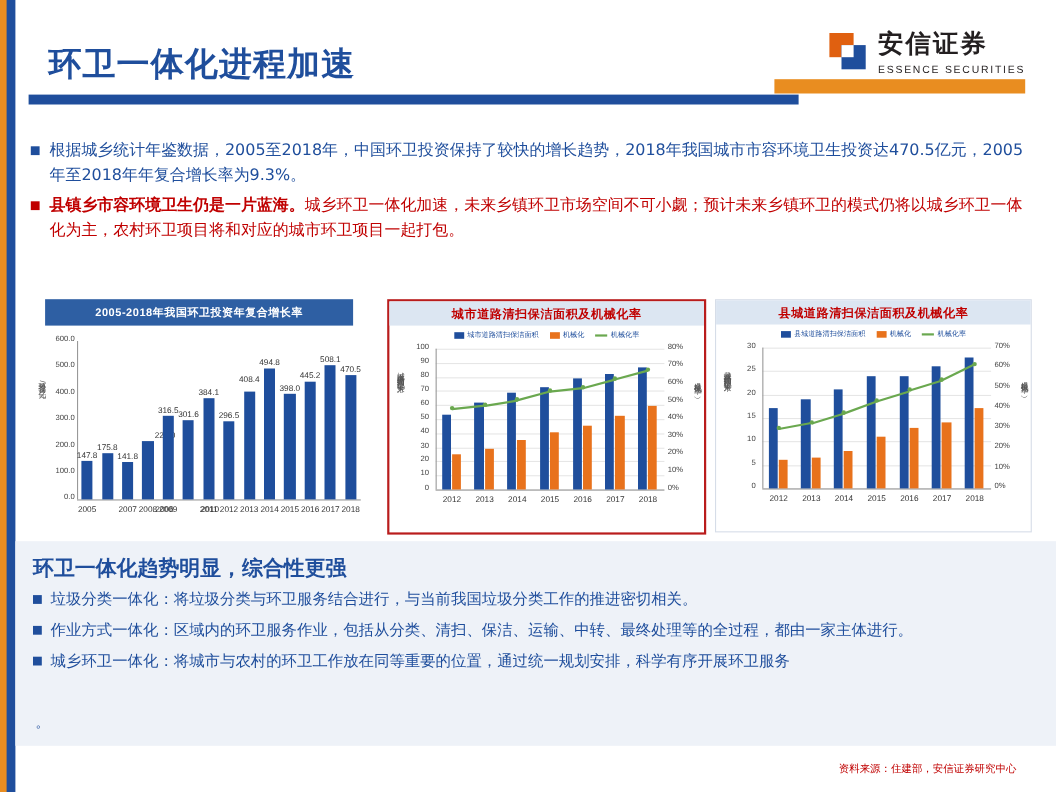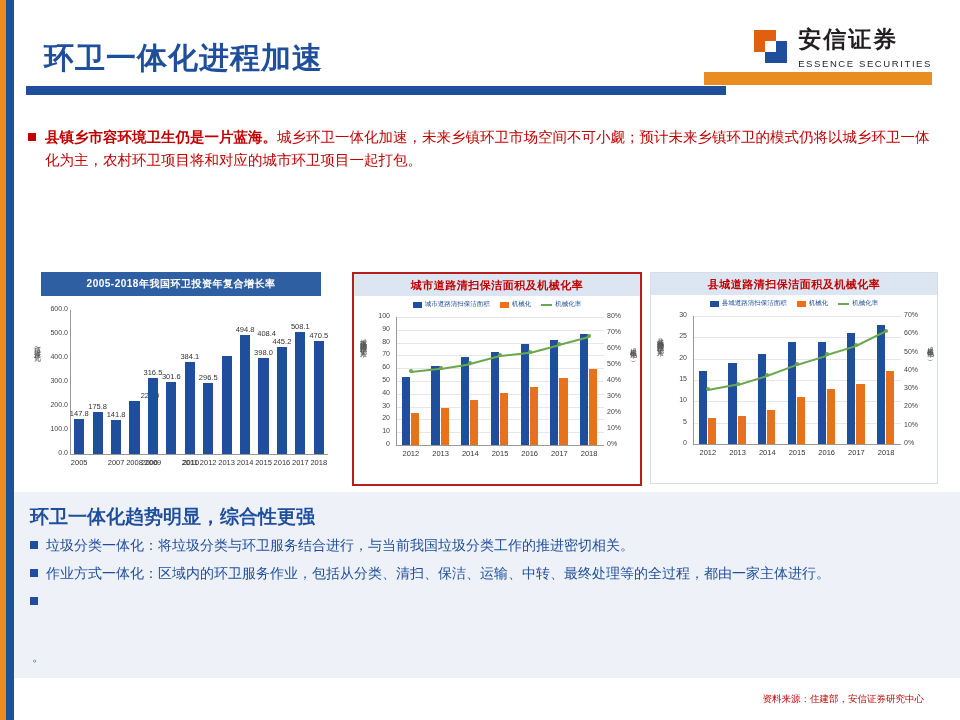--- a/index.html
+++ b/index.html
@@ -107,20 +107,24 @@
       <div class="cut"></div>
   </div>
   <div>
     <div class="logo-txt-cn">安信证券</div>
     <div class="logo-txt-en">ESSENCE SECURITIES</div>
   </div>
 </div>
 <div class="logo-bar"></div>
 
 <div class="bullets">
+  <div class="b-row">
+    <div class="b-sq blue"></div>
+    <div class="b-txt">根据城乡统计年鉴数据，2005至2018年，中国环卫投资保持了较快的增长趋势，2018年我国城市市容环境卫生投资达470.5亿元，2005年至2018年年复合增长率为9.3%。</div>
+  </div>
   <div class="b-row">
     <div class="b-sq red"></div>
     <div class="b-txt red">
       <span class="em">县镇乡市容环境卫生仍是一片蓝海。</span><span>城乡环卫一体化加速，未来乡镇环卫市场空间不可小觑；预计未来乡镇环卫的模式仍将以城乡环卫一体化为主，农村环卫项目将和对应的城市环卫项目一起打包。</span>
     </div>
   </div>
 </div>
 
 <div class="panel p1">
   <div class="panel-hdr">2005-2018年我国环卫投资年复合增长率</div>
@@ -153,21 +157,21 @@
       <div class="bar" style="left:140.2892857142857px;top:85.616px;width:10.135714285714286px;height:72.384px;background:#1f4e9c;"></div>
       <div class="bar-lbl" style="left:134.2892857142857px;top:75.616px;width:22.135714285714286px;">301.6</div>
       <div class="xtick" style="left:153px;top:162px;width:20.135714285714286px;text-align:right;">2010</div>
       <div class="bar" style="left:158.71785714285713px;top:65.816px;width:10.135714285714286px;height:92.184px;background:#1f4e9c;"></div>
       <div class="bar-lbl" style="left:152.71785714285713px;top:55.816px;width:22.135714285714286px;">384.1</div>
       <div class="xtick" style="left:153.71785714285713px;top:162px;width:20.135714285714286px;">2011</div>
       <div class="bar" style="left:177.14642857142857px;top:86.84px;width:10.135714285714286px;height:71.16px;background:#1f4e9c;"></div>
       <div class="bar-lbl" style="left:171.14642857142857px;top:76.84px;width:22.135714285714286px;">296.5</div>
       <div class="xtick" style="left:172.14642857142857px;top:162px;width:20.135714285714286px;">2012</div>
       <div class="bar" style="left:195.575px;top:59.98400000000001px;width:10.135714285714286px;height:98.01599999999999px;background:#1f4e9c;"></div>
-      <div class="bar-lbl" style="left:189.575px;top:33px;width:22.135714285714286px;margin-left:40px;">408.4</div>
+      <div class="bar-lbl" style="left:189.575px;top:44px;width:22.135714285714286px;">408.4</div>
       <div class="xtick" style="left:190.575px;top:162px;width:20.135714285714286px;">2013</div>
       <div class="bar" style="left:214.0035714285714px;top:39.248000000000005px;width:10.135714285714286px;height:118.752px;background:#1f4e9c;"></div>
       <div class="bar-lbl" style="left:208.0035714285714px;top:29.248000000000005px;width:22.135714285714286px;">494.8</div>
       <div class="xtick" style="left:209.0035714285714px;top:162px;width:20.135714285714286px;">2014</div>
       <div class="bar" style="left:232.43214285714285px;top:62.480000000000004px;width:10.135714285714286px;height:95.52px;background:#1f4e9c;"></div>
       <div class="bar-lbl" style="left:226.43214285714285px;top:52.480000000000004px;width:22.135714285714286px;">398.0</div>
       <div class="xtick" style="left:227.43214285714285px;top:162px;width:20.135714285714286px;">2015</div>
       <div class="bar" style="left:250.86071428571427px;top:51.152px;width:10.135714285714286px;height:106.848px;background:#1f4e9c;"></div>
       <div class="bar-lbl" style="left:244.86071428571427px;top:41.152px;width:22.135714285714286px;">445.2</div>
       <div class="xtick" style="left:245.86071428571427px;top:162px;width:20.135714285714286px;">2016</div>
@@ -355,17 +359,18 @@
   <div class="bt-row">
     <div class="bt-sq"></div>
     <div class="bt-txt">垃圾分类一体化：将垃圾分类与环卫服务结合进行，与当前我国垃圾分类工作的推进密切相关。</div>
   </div>
   <div class="bt-row">
     <div class="bt-sq"></div>
     <div class="bt-txt">作业方式一体化：区域内的环卫服务作业，包括从分类、清扫、保洁、运输、中转、最终处理等的全过程，都由一家主体进行。</div>
   </div>
   <div class="bt-row">
     <div class="bt-sq"></div>
+    <div class="bt-txt">城乡环卫一体化：将城市与农村的环卫工作放在同等重要的位置，通过统一规划安排，科学有序开展环卫服务</div>
   </div>
 </div>
 <div class="bt-dot">。</div>
 
 <div class="source">资料来源：住建部，安信证券研究中心</div>
 
 </body></html>

